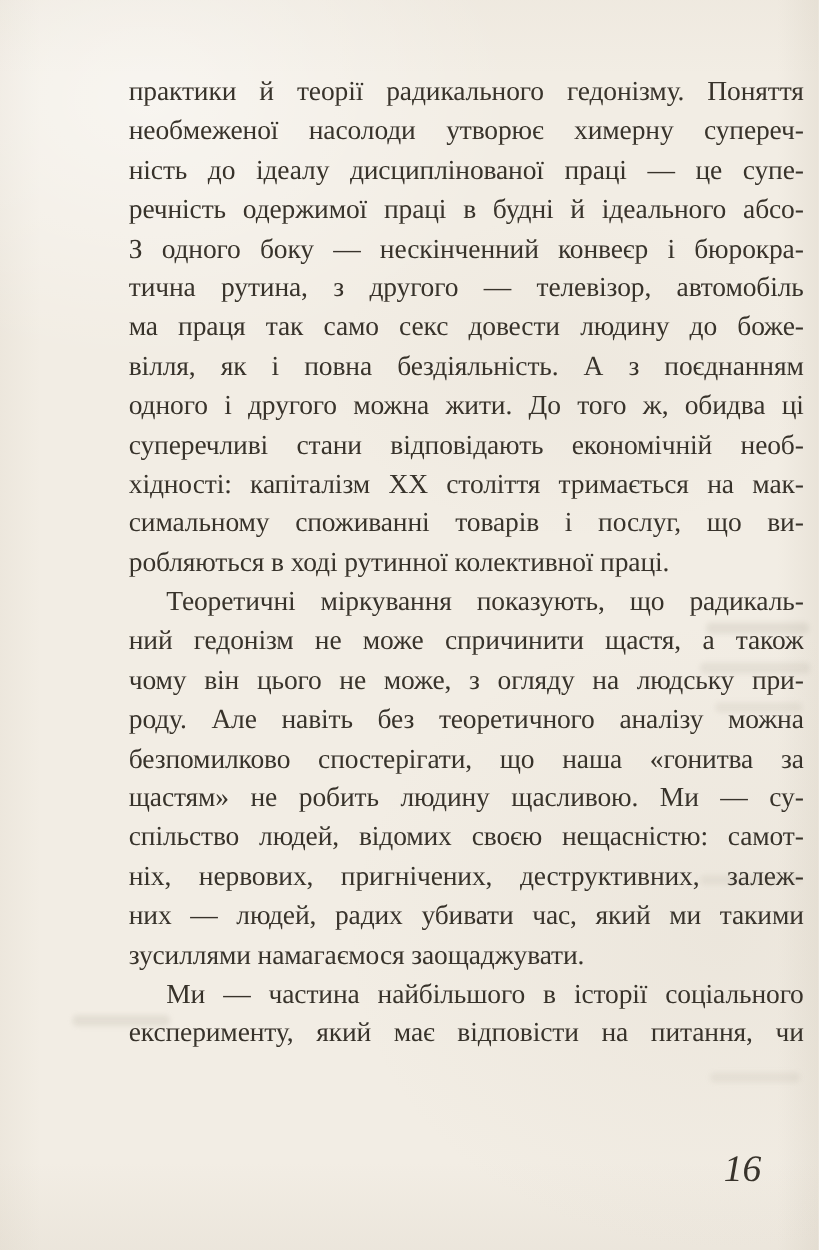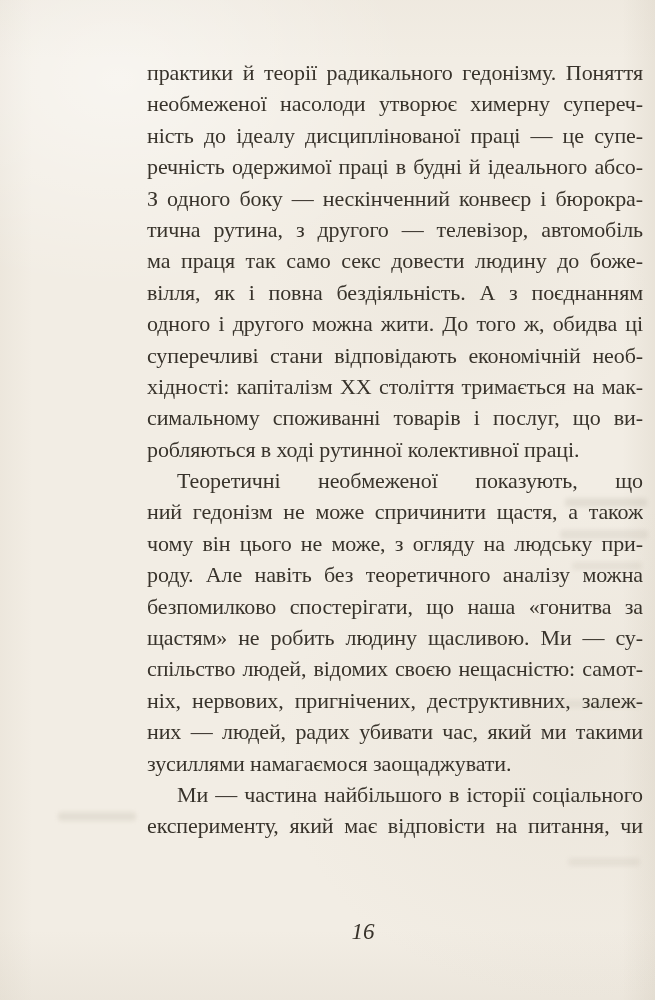--- a/index.html
+++ b/index.html
@@ -35,32 +35,31 @@
     color: var(--ink, #38332b);
     font-size: 22px;
     letter-spacing: -0.1px;
     line-height: 31.4px;
   }
   .line {
     height: 31.4px;
     overflow: hidden;
     text-align: justify;
     text-align-last: justify;
-    margin-left: 44px;
   }
   .line.indent { padding-left: 30px; }
   .line.para-end { text-align-last: left; }
   .page-number {
     position: absolute;
     top: 919px;
-    left: 103px;
+    left: 89px;
     width: 520px;
-    text-align: center;
+    text-align: right;
     font-style: italic;
-    font-size: 23px;
+    font-size: 30px;
     color: var(--ink, #38332b);
   }
   
   .smudge {
     position: absolute;
     border-radius: 4px;
     filter: blur(2px);
     background: rgba(150,140,122,0.16);
     pointer-events: none;
   }
@@ -91,21 +90,21 @@
       <div class="line">речність одержимої праці в будні й ідеального абсо-</div>
       <div class="line">З одного боку — нескінченний конвеєр і бюрокра-</div>
       <div class="line">тична рутина, з другого — телевізор, автомобіль</div>
       <div class="line">ма праця так само секс довести людину до боже-</div>
       <div class="line">вілля, як і повна бездіяльність. А з поєднанням</div>
       <div class="line">одного і другого можна жити. До того ж, обидва ці</div>
       <div class="line">суперечливі стани відповідають економічній необ-</div>
       <div class="line">хідності: капіталізм XX століття тримається на мак-</div>
       <div class="line">симальному споживанні товарів і послуг, що ви-</div>
       <div class="line para-end">робляються в ході рутинної колективної праці.</div>
-      <div class="line indent">Теоретичні необмеженої показують, що радикаль-</div>
+      <div class="line indent">Теоретичні міркування показують, що радикаль-</div>
       <div class="line">ний гедонізм не може спричинити щастя, а також</div>
       <div class="line">чому він цього не може, з огляду на людську при-</div>
       <div class="line">роду. Але навіть без теоретичного аналізу можна</div>
       <div class="line">безпомилково спостерігати, що наша «гонитва за</div>
       <div class="line">щастям» не робить людину щасливою. Ми — су-</div>
       <div class="line">спільство людей, відомих своєю нещасністю: самот-</div>
       <div class="line">ніх, нервових, пригнічених, деструктивних, залеж-</div>
       <div class="line">них — людей, радих убивати час, який ми такими</div>
       <div class="line para-end">зусиллями намагаємося заощаджувати.</div>
       <div class="line indent">Ми — частина найбільшого в історії соціального</div>

